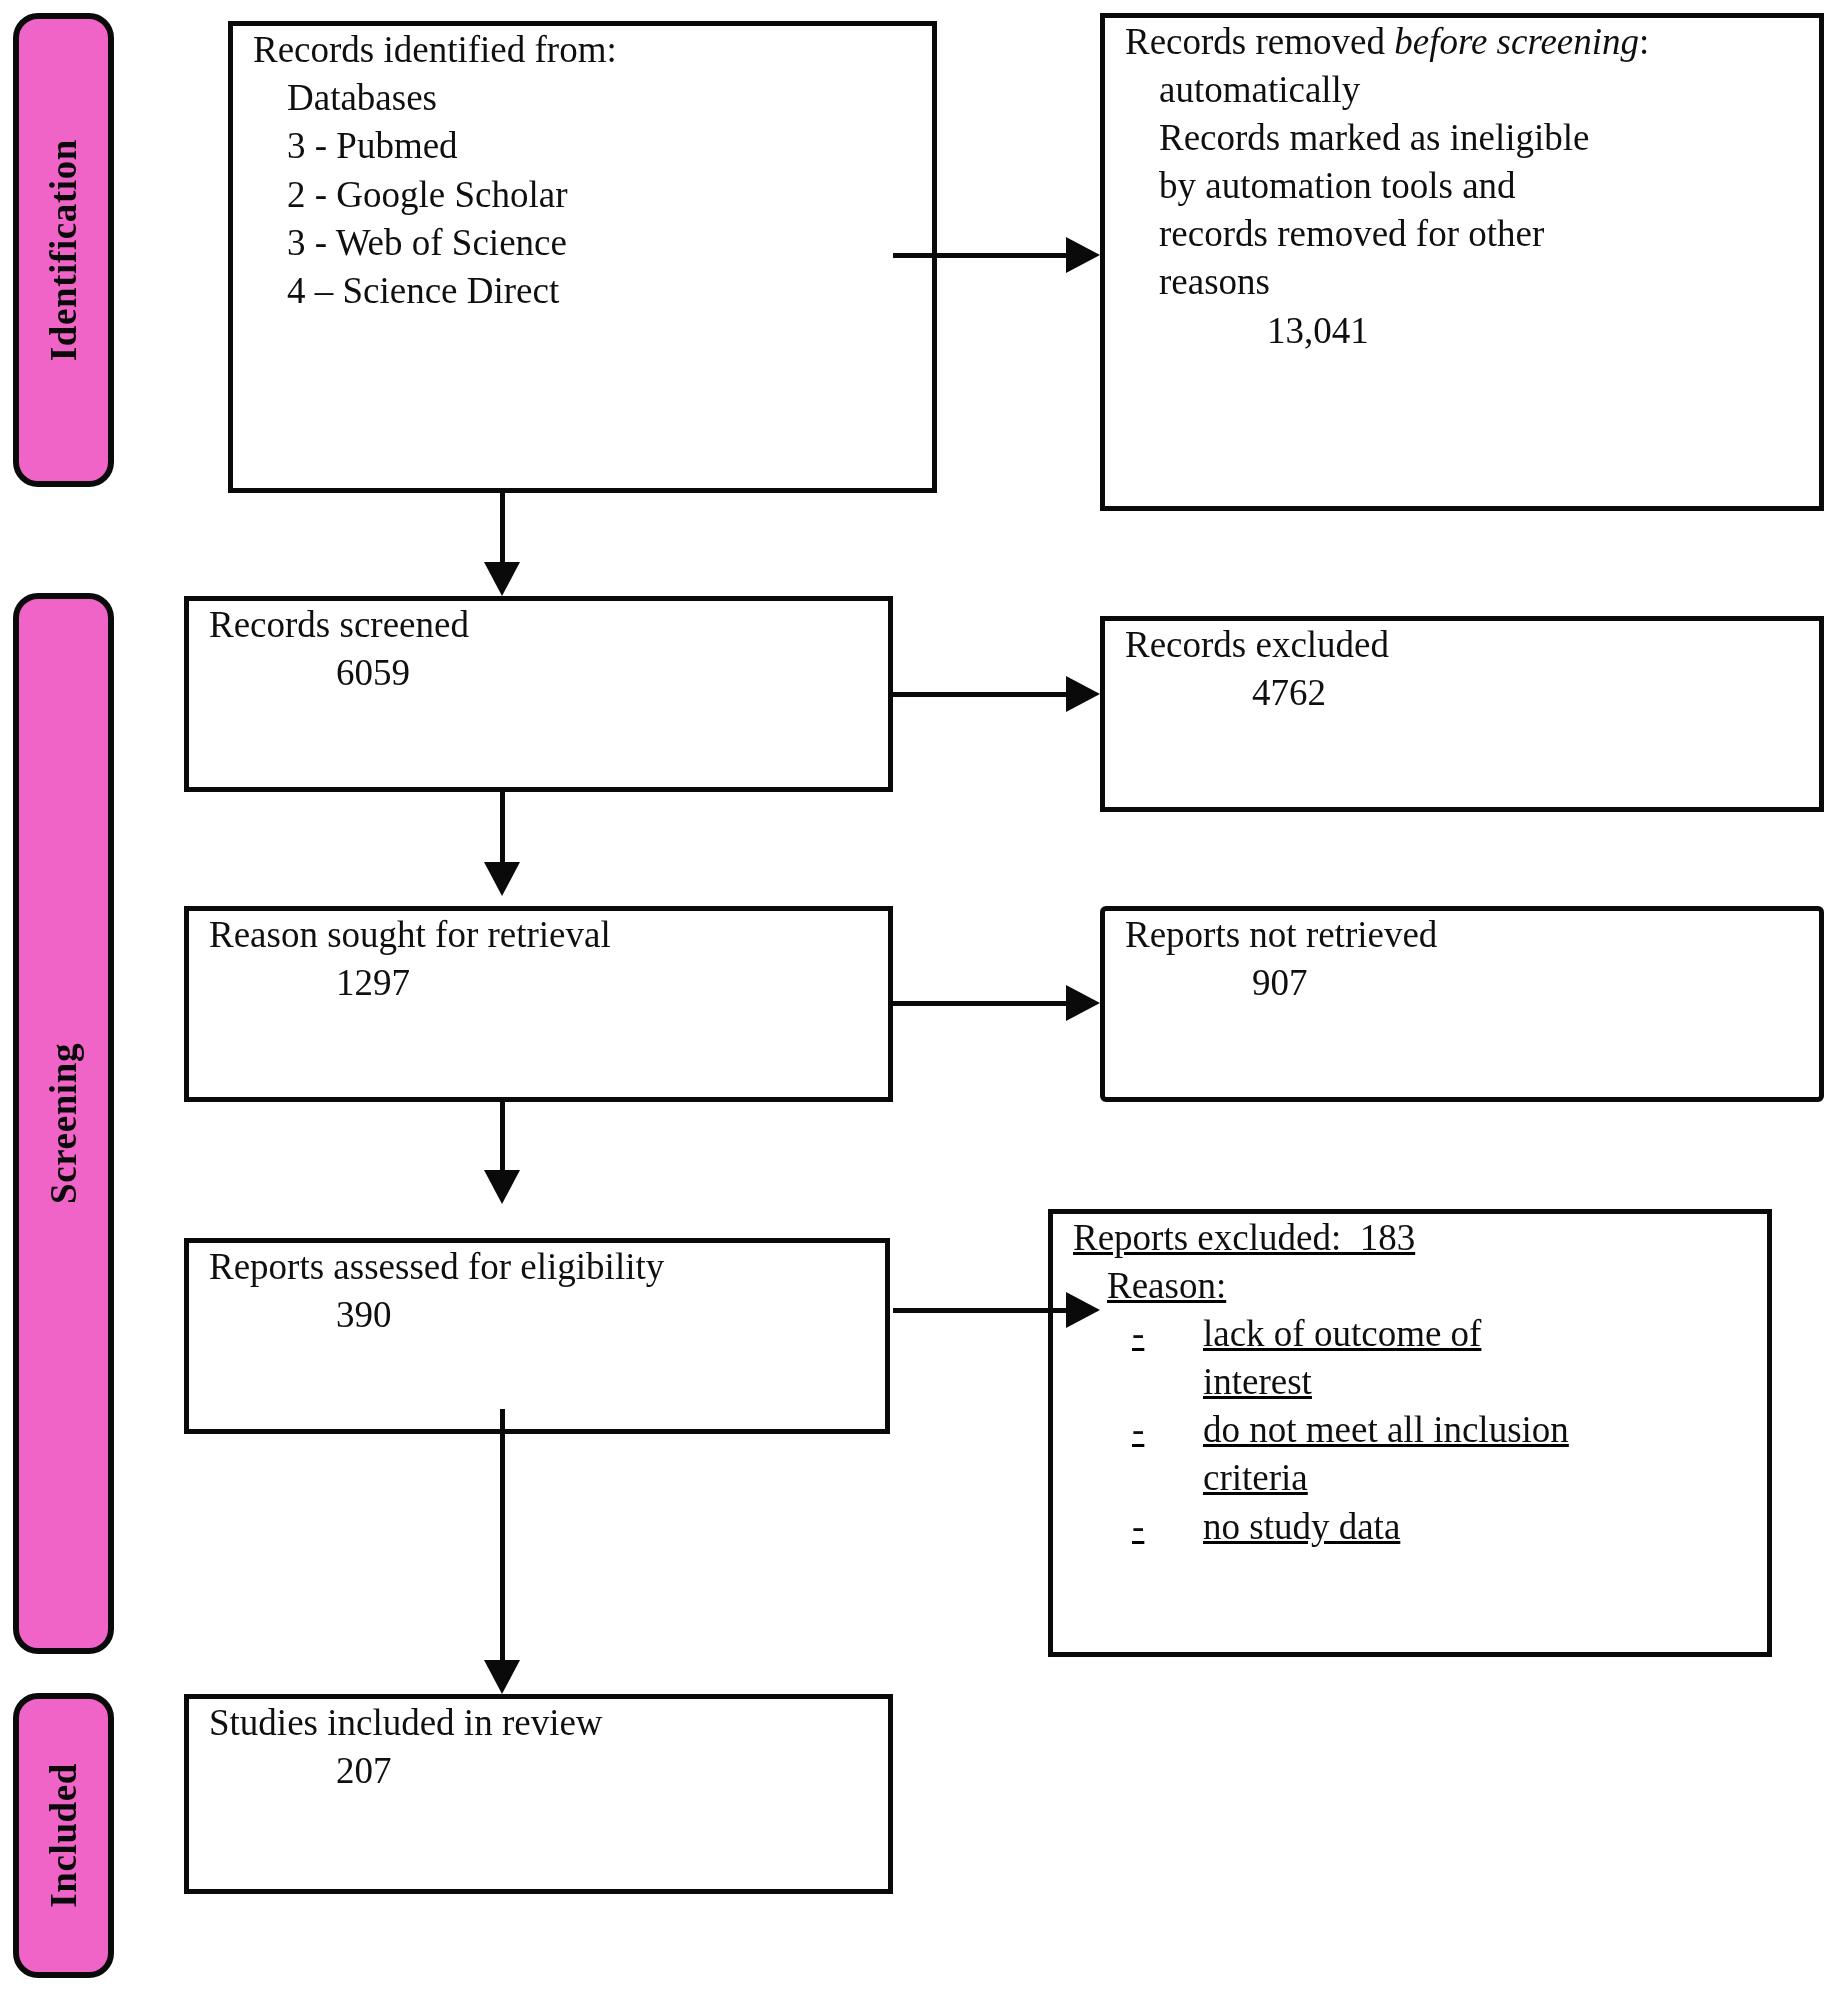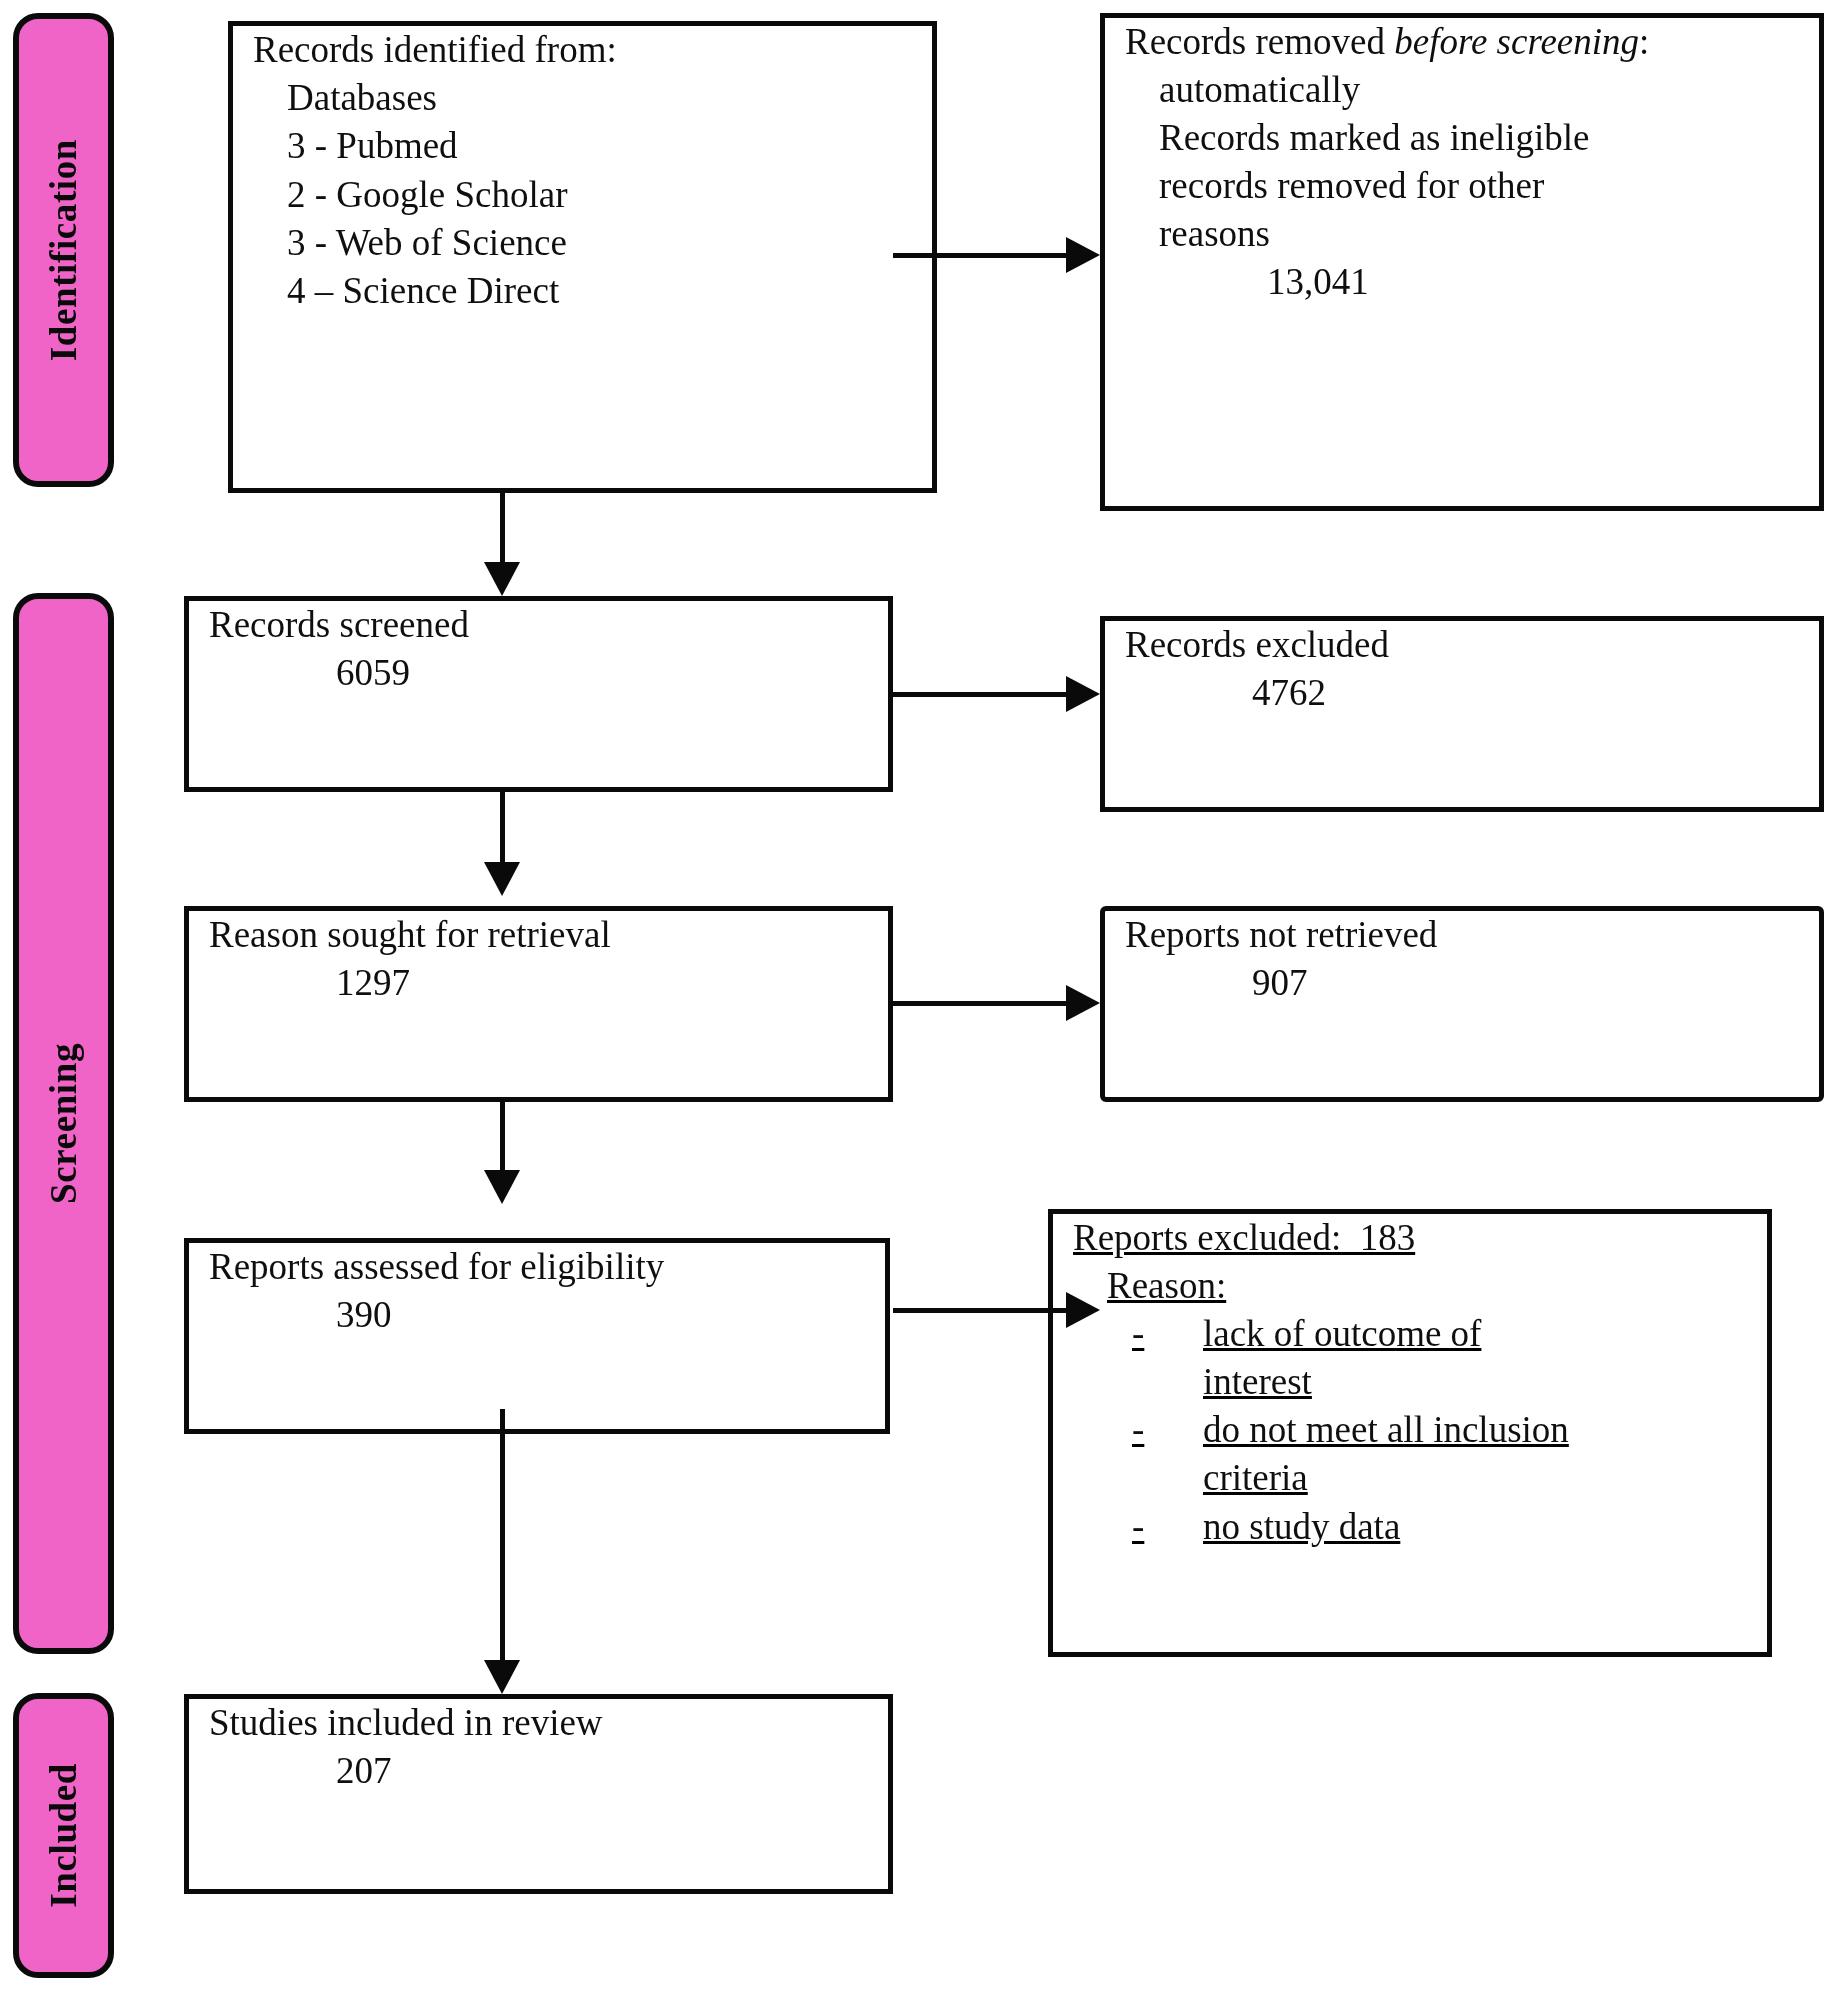--- a/index.html
+++ b/index.html
@@ -137,20 +137,21 @@
       <div class="box-line indent-1">3 - Web of Science</div>
       <div class="box-line indent-1">4 – Science Direct</div>
     </div>
   </div>
 
   <div class="flow-box" style="left:1100px; top:13px; width:724px; height:498px;">
     <div class="box-inner">
       <div class="box-line"><span>Records removed </span><span class="italic">before screening</span><span>:</span></div>
       <div class="box-line indent-1">automatically</div>
       <div class="box-line indent-1">Records marked as ineligible</div>
+      <div class="box-line indent-1">by automation tools and</div>
       <div class="box-line indent-1">records removed for other</div>
       <div class="box-line indent-1">reasons</div>
       <div class="box-line count-center">13,041</div>
     </div>
   </div>
 
   <div class="flow-box" style="left:184px; top:596px; width:709px; height:196px;">
     <div class="box-inner">
       <div class="box-line">Records screened</div>
       <div class="box-line count-right">6059</div>

